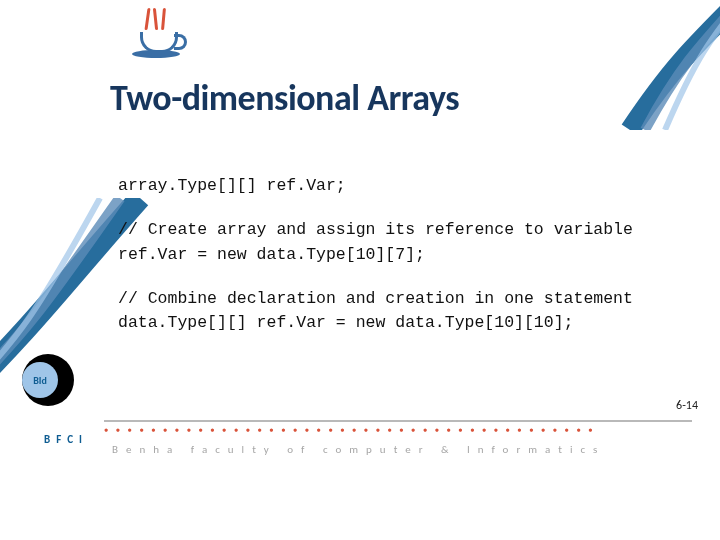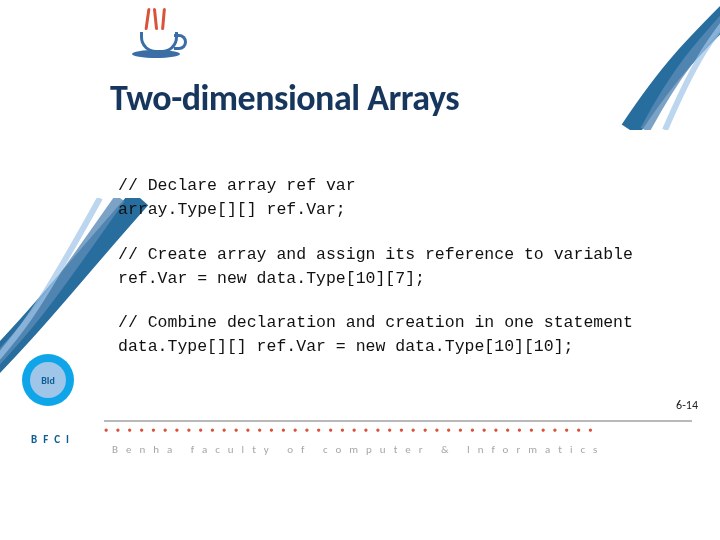--- a/index.html
+++ b/index.html
@@ -13,23 +13,23 @@
   .steam.s3{left:34px;transform:skewX(-5deg)}
   .title{position:absolute;left:110px;top:76px;font-size:36px;font-weight:700;color:#17365d;letter-spacing:-0.5px}
   .code-block{position:absolute;left:118px;top:175px;width:520px;font-family:"Courier New",monospace;font-size:16.5px;line-height:1.35;color:#111}
   .code-block p{margin:0 0 2px 0;white-space:pre-wrap}
   .sep{height:20px}
   .swoosh-top{position:absolute;right:-30px;top:-10px;width:180px;height:140px;pointer-events:none}
   .swoosh-top svg{width:100%;height:100%}
   .swoosh-bot{position:absolute;left:-40px;bottom:70px;width:280px;height:200px;pointer-events:none}
   .swoosh-bot svg{width:100%;height:100%}
   .badge{position:absolute;left:22px;bottom:62px;width:52px;height:52px}
-  .badge-outer{width:52px;height:52px;border-radius:50%;background:#0ea5e9;display:flex;align-items:center;justify-content:center}
+  .badge-outer{width:52px;height:52px;border-radius:50%;background:#000000;display:flex;align-items:center;}
   .badge-inner{width:36px;height:36px;border-radius:50%;background:#9fc5e8;display:flex;align-items:center;justify-content:center;font-size:10px;font-weight:700;color:#0f5d92}
-  .bfci{position:absolute;left:18px;bottom:22px;width:70px;text-align:center;letter-spacing:6px;font-size:11px;font-weight:700;color:#0f5d92}
+  .bfci{position:absolute;left:18px;bottom:22px;width:70px;text-align:right;letter-spacing:6px;font-size:11px;font-weight:700;color:#0f5d92}
   .footer-line{position:absolute;left:104px;right:28px;bottom:46px;height:2px;background:linear-gradient(to right,#b9b9b9 0%,#b9b9b9 100%)}
   .dots{position:absolute;left:104px;bottom:34px;font-size:7px;letter-spacing:3px;color:#d9533a}
   .footer-text{position:absolute;left:112px;right:80px;bottom:12px;font-size:11px;letter-spacing:8px;color:#a6a6a6}
   .page-num{position:absolute;right:22px;bottom:56px;font-size:12px;color:#222}
   .code-line{display:block}
 </style>
 </head>
 <body>
 <div class="slide">
 
@@ -53,21 +53,20 @@
     <svg viewBox="0 0 280 200">
       <path d="M0 200 C80 120 100 90 180 0" stroke="#0f5d92" stroke-width="22" fill="none" opacity="0.9"></path>
       <path d="M0 200 C70 130 90 100 160 0" stroke="#5b8bb8" stroke-width="11" fill="none" opacity="0.8"></path>
       <path d="M0 200 C60 140 78 112 140 0" stroke="#9fc5e8" stroke-width="6" fill="none" opacity="0.7"></path>
     </svg>
   </div>
 
   <div class="title">Two-dimensional Arrays</div>
 
   <div class="code-block">
-    <p class="code-line">// Declare array ref var</p>
     <p class="code-line">array.Type[][] ref.Var;</p>
     <div class="sep"></div>
     <p class="code-line">// Create array and assign its reference to variable</p>
     <p class="code-line">ref.Var = new data.Type[10][7];</p>
     <div class="sep"></div>
     <p class="code-line">// Combine declaration and creation in one statement</p>
     <p class="code-line">data.Type[][] ref.Var = new data.Type[10][10];</p>
   </div>
 
   <div class="badge">

